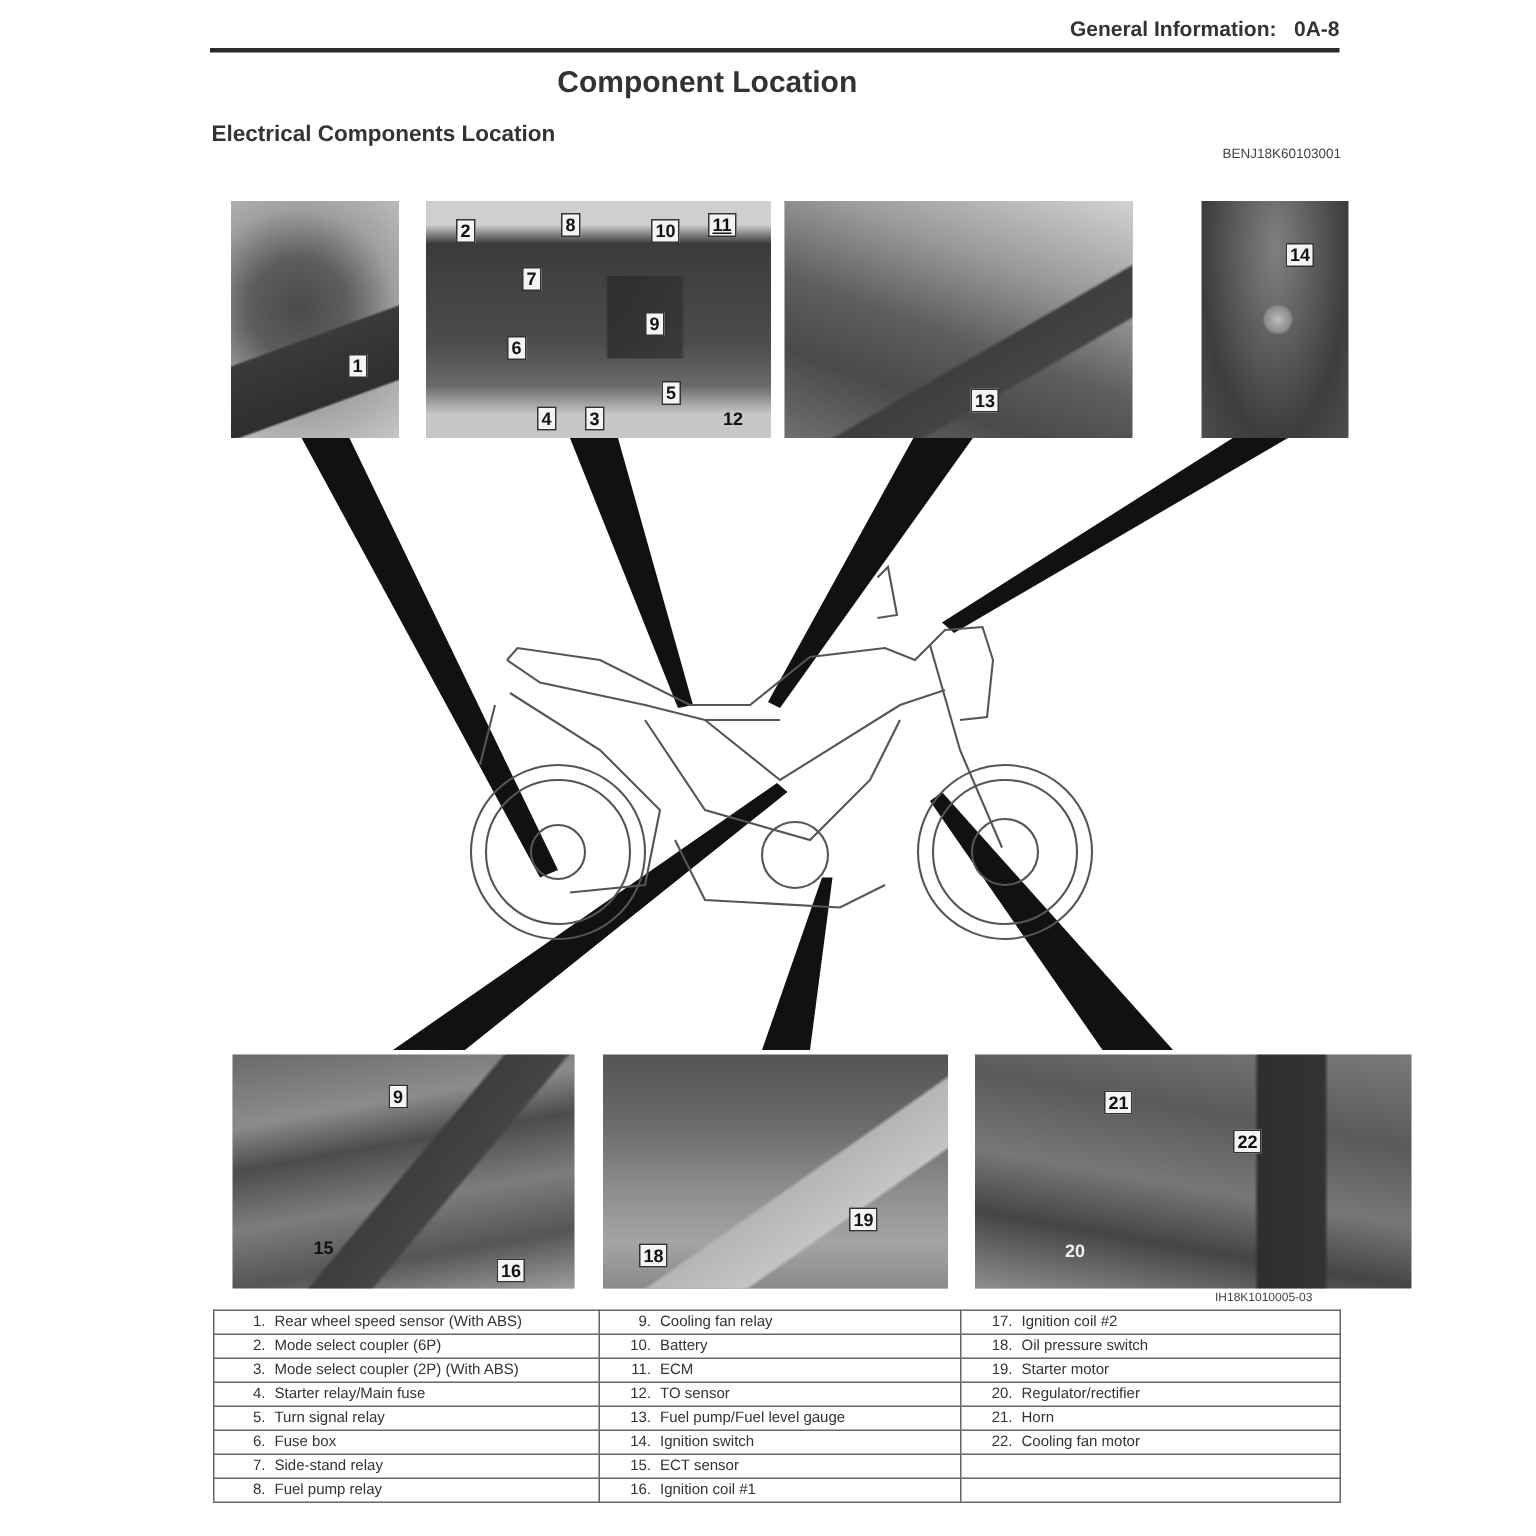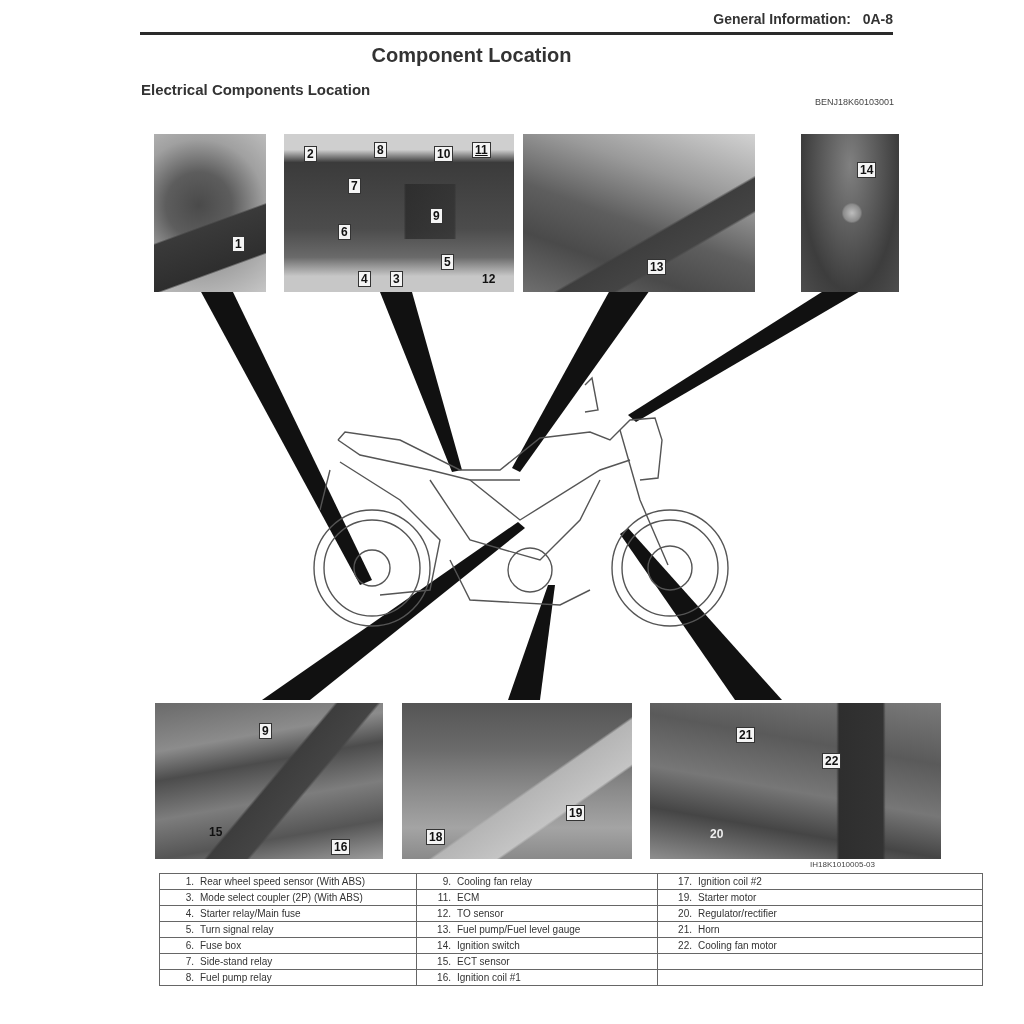--- a/index.html
+++ b/index.html
@@ -8,21 +8,21 @@
   .hdr-text{position:absolute;right:0;top:3px;font-weight:bold;font-size:14px;color:#333;}
   .title{position:absolute;left:0;width:933px;top:44px;text-align:center;font-weight:bold;font-size:20px;color:#333;padding-left:10px;box-sizing:border-box;}
   .subtitle{position:absolute;left:141px;top:81px;font-weight:bold;font-size:15px;color:#333;}
   .ref{position:absolute;right:130px;top:97px;font-size:9px;color:#444;}
   .photo{position:absolute;background:#8f8f8f;overflow:hidden;}
   .photo .shade{position:absolute;inset:0;}
   .callout{position:absolute;background:#f4f4f4;border:1px solid #333;font-weight:bold;font-size:12px;line-height:14px;padding:0 2px;color:#111;}
   .callout.plain{background:transparent;border:none;color:#111;}
   .fig-code{position:absolute;left:810px;top:860px;font-size:8px;color:#444;}
   .moto{position:absolute;left:0;top:0;width:1024px;height:1024px;}
-  table.legend{position:absolute;left:142px;top:873px;width:824px;border-collapse:collapse;font-size:10px;color:#333;margin-left:17px;}
+  table.legend{position:absolute;left:142px;top:873px;width:752px;border-collapse:collapse;font-size:10px;color:#333;}
   table.legend td{border:1px solid #666;height:15px;padding:0 0 0 6px;white-space:nowrap;}
   table.legend td .num{display:inline-block;width:28px;text-align:right;margin-right:6px;}
   table.legend td.c1{width:250px;}
   table.legend td.c2{width:234px;}
 </style>
 </head>
 <body>
 
 <div class="hdr">
   <span class="hdr-text"><span>General Information:</span>&nbsp;&nbsp; <span>0A-8</span></span>
@@ -120,20 +120,25 @@
 <div class="fig-code">IH18K1010005-03</div>
 
 <table class="legend">
   <tbody>
     <tr>
       <td class="c1"><span class="num">1.</span><span>Rear wheel speed sensor (With ABS)</span></td>
       <td class="c2"><span class="num">9.</span><span>Cooling fan relay</span></td>
       <td><span class="num">17.</span><span>Ignition coil #2</span></td>
     </tr>
     <tr>
+      <td class="c1"><span class="num">2.</span><span>Mode select coupler (6P)</span></td>
+      <td class="c2"><span class="num">10.</span><span>Battery</span></td>
+      <td><span class="num">18.</span><span>Oil pressure switch</span></td>
+    </tr>
+    <tr>
       <td class="c1"><span class="num">3.</span><span>Mode select coupler (2P) (With ABS)</span></td>
       <td class="c2"><span class="num">11.</span><span>ECM</span></td>
       <td><span class="num">19.</span><span>Starter motor</span></td>
     </tr>
     <tr>
       <td class="c1"><span class="num">4.</span><span>Starter relay/Main fuse</span></td>
       <td class="c2"><span class="num">12.</span><span>TO sensor</span></td>
       <td><span class="num">20.</span><span>Regulator/rectifier</span></td>
     </tr>
     <tr>

